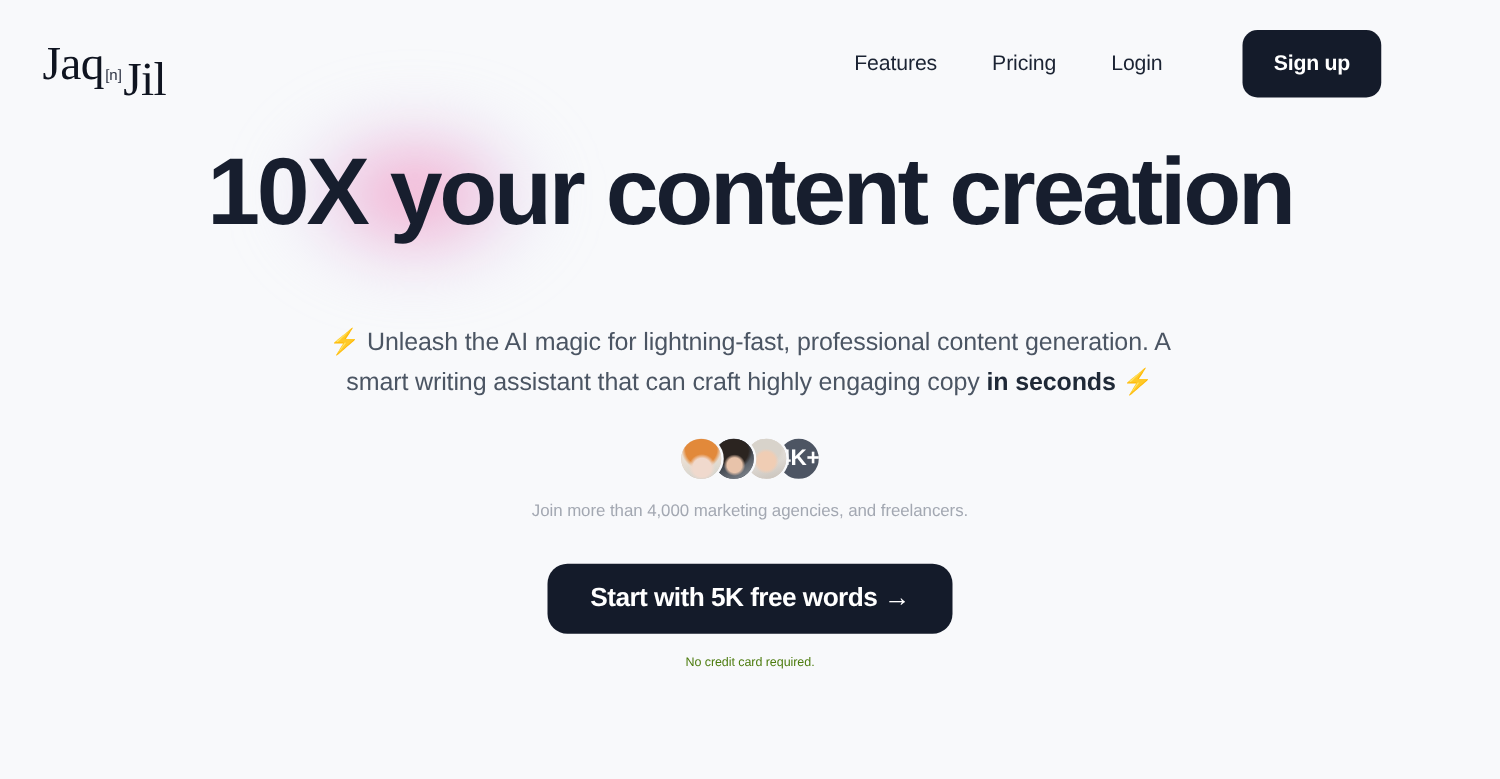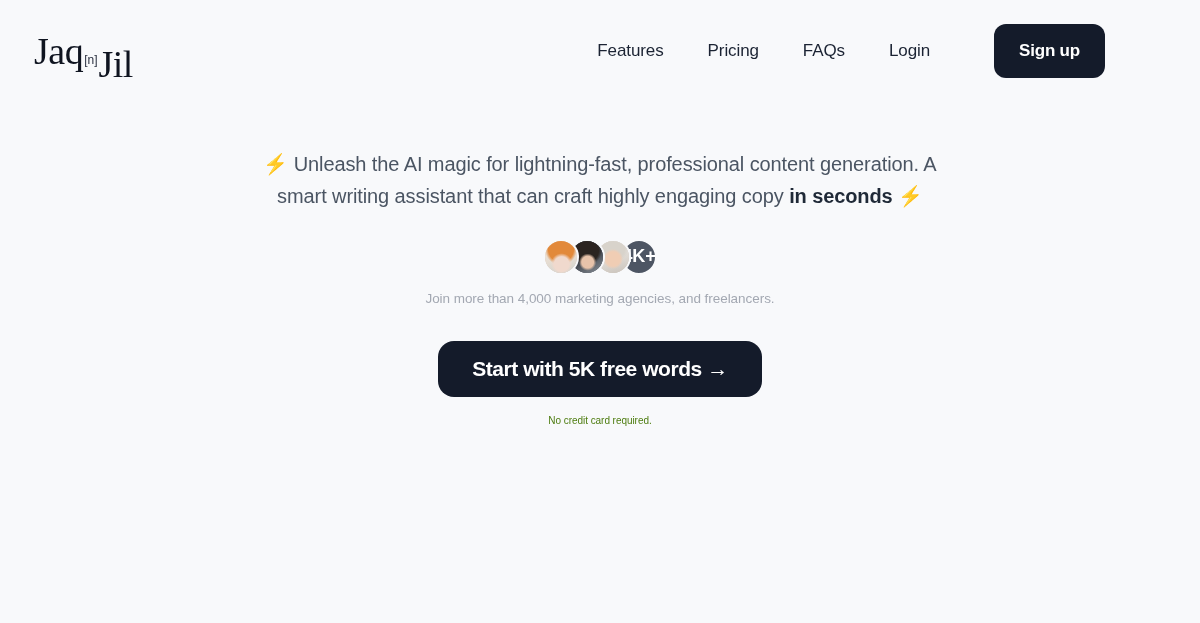--- a/index.html
+++ b/index.html
@@ -250,30 +250,33 @@
 
   <div class="logo">
     <span class="logo-part-a">Jaq</span>
     <span class="logo-part-n">[n]</span>
     <span class="logo-part-b">Jil</span>
   </div>
 
   <nav class="nav">
     <a class="nav-link" href="#">Features</a>
     <a class="nav-link" href="#">Pricing</a>
-    <a class="nav-link" href="#">FAQs</a>
     <a class="nav-link" href="#">Login</a>
     <button class="signup-btn">Sign up</button>
   </nav>
 
 </header>
 
 <main class="hero">
 
 
+  <div class="headline-wrap">
+    <div class="glow"></div>
+    <h1 class="headline">10X your content creation</h1>
+  </div>
 
   <p class="subhead">
     <span class="bolt">⚡</span>
     <span>Unleash the AI magic for lightning-fast, professional content generation. A smart writing assistant that can craft highly engaging copy </span><b>in seconds</b>
     <span class="bolt">⚡</span>
   </p>
 
   <div class="avatars">
     <div class="avatar av1"></div>
     <div class="avatar av2"></div>

